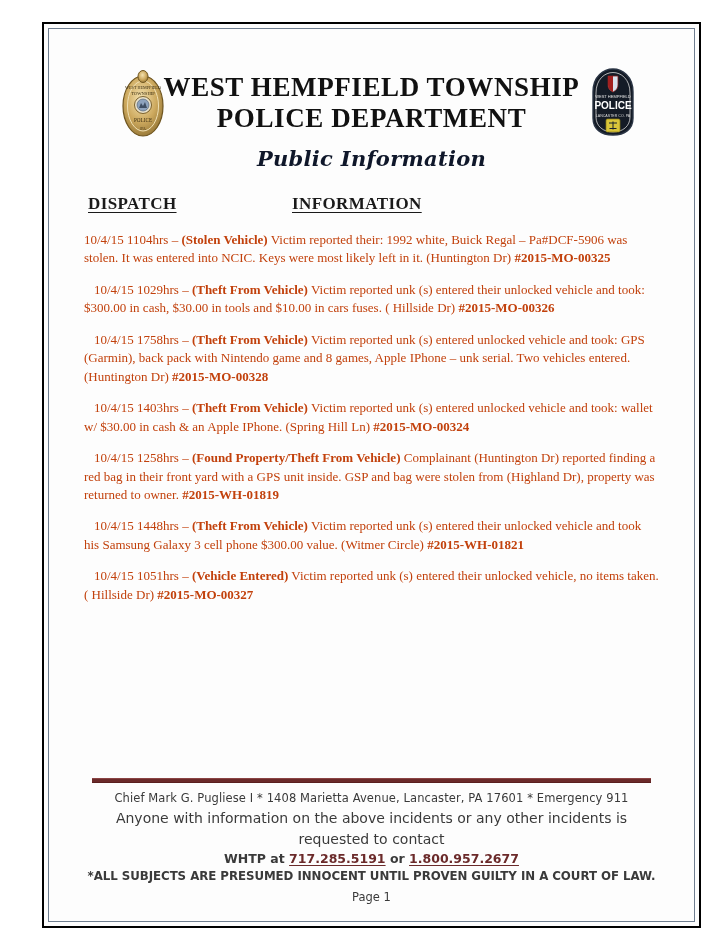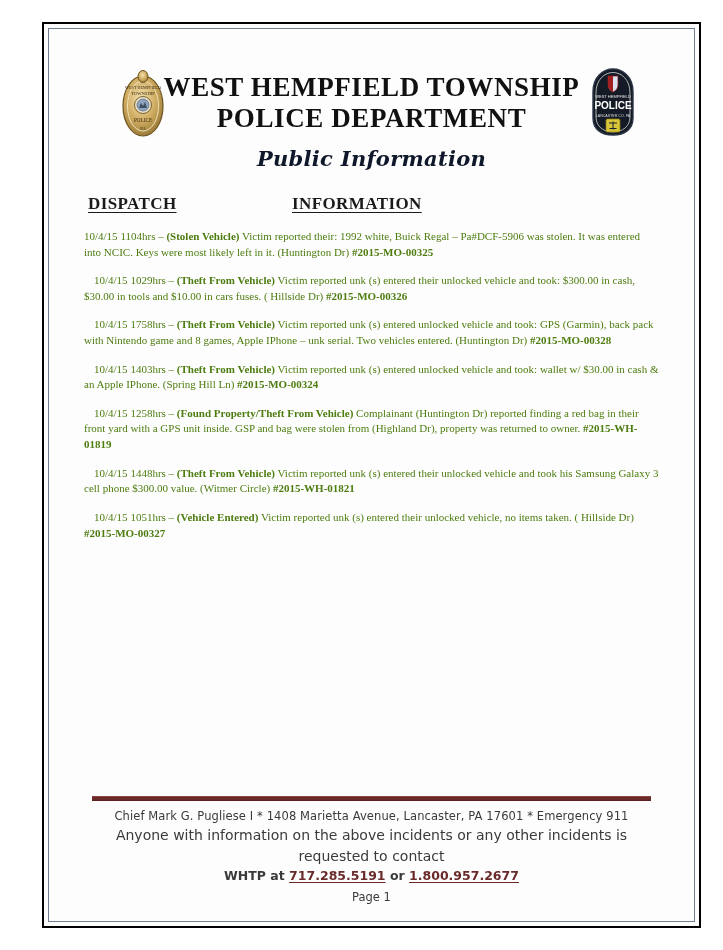--- a/index.html
+++ b/index.html
@@ -114,25 +114,25 @@
     top: 0;
     text-decoration: underline;
     text-underline-offset: 3px;
   }
 
   
   .incidents {
     margin-top: 6px;
   }
   .incident {
-    font-size: 11px;
+    font-size: 13px;
     line-height: 1.42;
     margin-bottom: 13px;
     text-align: left;
-    color: #4d7c0f;
+    color: #c2410c;
   }
   .incident.indented {
     text-indent: 10px;
   }
   .incident b {
     font-weight: bold;
   }
 
   
   .footer {
@@ -248,15 +248,16 @@
 
   </div>
 
   <div class="footer">
     <div class="footer-rule"></div>
     <div class="footer-line footer-chief">Chief Mark G. Pugliese I   *   1408 Marietta Avenue, Lancaster, PA 17601   *   Emergency 911</div>
     <div class="footer-line footer-contact">Anyone with information on the above incidents or any other incidents is requested to contact</div>
     <div class="footer-line footer-phones">
       <span>WHTP at </span><a class="phone" href="#">717.285.5191</a><span> or </span><a class="phone" href="#">1.800.957.2677</a>
     </div>
+    <div class="footer-line footer-disclaimer">*ALL SUBJECTS ARE PRESUMED INNOCENT UNTIL PROVEN GUILTY IN A COURT OF LAW.</div>
     <div class="footer-page">Page 1</div>
   </div>
 </div>
 
 </body></html>

